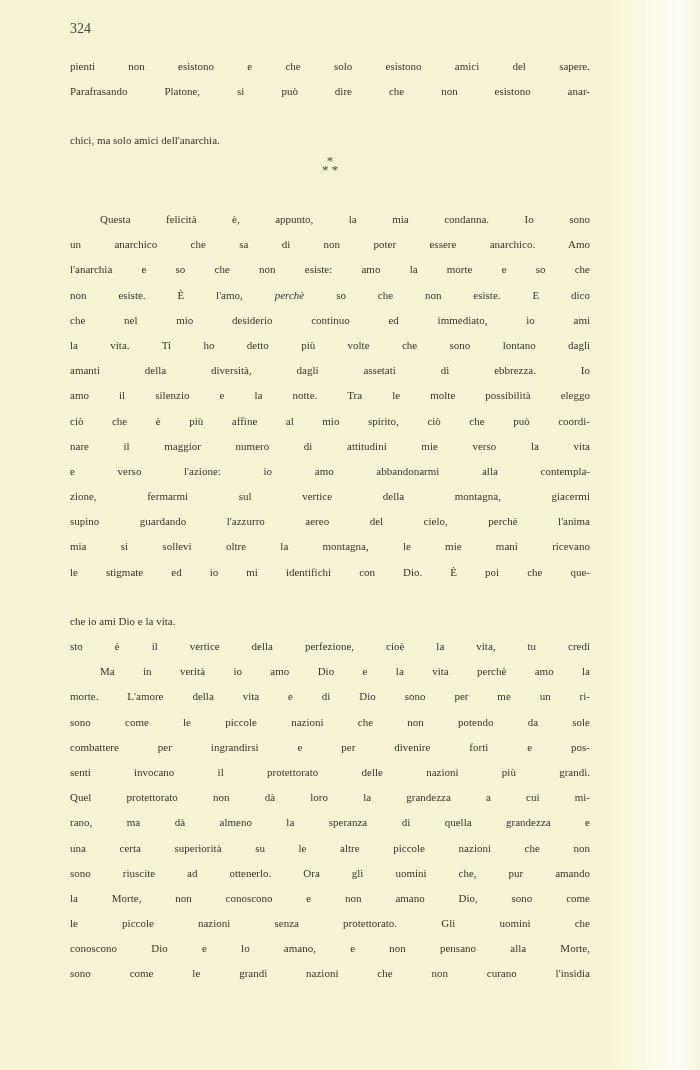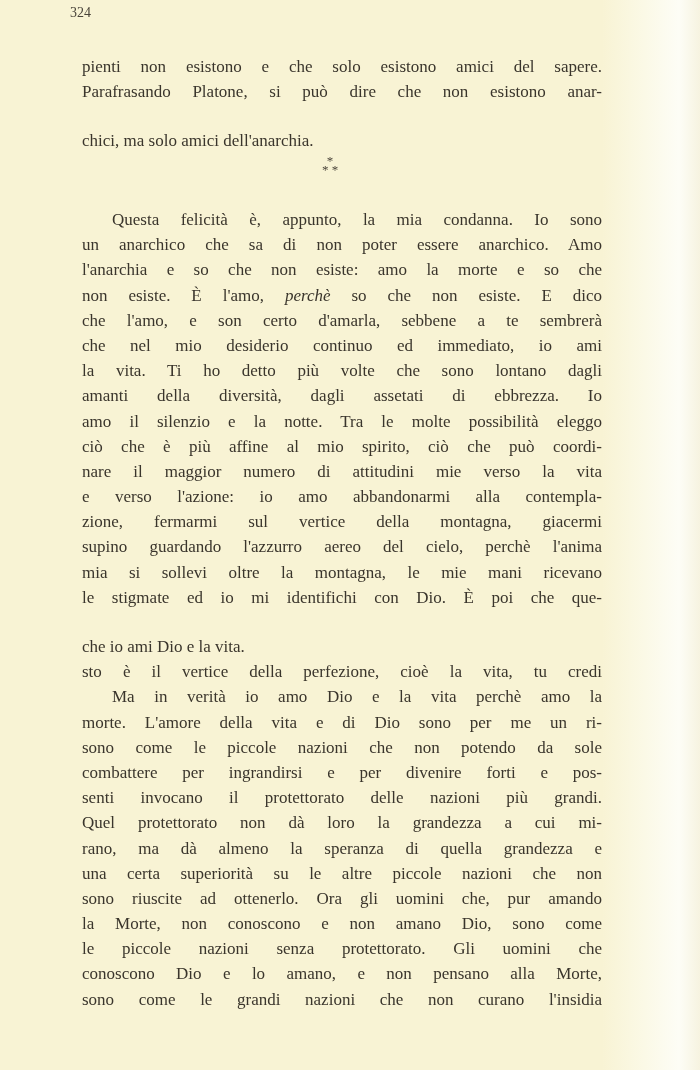--- a/index.html
+++ b/index.html
@@ -7,29 +7,29 @@
     width: 700px; height: 1070px; overflow: hidden;
     background: linear-gradient(to right, #f8f3d4 0%, #f8f3d4 86%, #fbf9e6 92%, #fdfdf6 97%, #f6f3e0 100%);
     font-family: "DejaVu Serif", "Liberation Serif", serif;
     color: #3a352c;
     position: relative;
   }
   .page {
     position: absolute; left: 70px; top: 0; width: 520px;
   }
   .header {
-    position: absolute; top: 5px; left: 0; width: 520px; height: 20px;
+    position: absolute; top: 21px; left: 0; width: 520px; height: 20px;
     font-size: 13px; color: #4a443a;
   }
   .page-num { position: absolute; left: 0; top: 0; font-family: "Liberation Serif", serif; font-size: 14px; }
   .running-title { position: absolute; left: 0; width: 520px; text-align: center; top: 1px; font-size: 10.5px; letter-spacing: 0.8px; font-family: "Liberation Serif", serif; }
   .body-text {
-    position: absolute; left: 12px; width: 520px;
+    position: absolute; left: 0; width: 520px;
     font-family: "Liberation Serif", serif;
-    font-size: 17px; line-height: 25.2px;
+    font-size: 11px; line-height: 25.2px;
     text-align: justify; text-align-last: left;
   }
   .line { display: block; text-align: justify; text-align-last: justify; white-space: nowrap; height: 25.2px; }
   .line.last { text-align-last: left; margin-top: 24px; }
   .line.indent { padding-left: 30px; }
   .block1 { top: 54px; }
   .asterism {
     position: absolute; top: 156px; left: 0; width: 520px; text-align: center;
     font-size: 13px; line-height: 9px; font-family: "Liberation Serif", serif; color: #4a443a;
   }
@@ -53,21 +53,20 @@
   <div class="asterism">
     <div>*</div>
     <div>* *</div>
   </div>
 
   <div class="body-text block2" id="block2">
       <span class="line  indent">Questa felicità è, appunto, la mia condanna. Io sono</span>
       <span class="line ">un anarchico che sa di non poter essere anarchico. Amo</span>
       <span class="line ">l'anarchia e so che non esiste: amo la morte e so che</span>
       <span class="line ">non esiste. È l'amo, <span class="italic">perchè</span> so che non esiste. E dico</span>
-      <span class="line ">che l'amo, e son certo d'amarla, sebbene a te sembrerà</span>
       <span class="line ">che nel mio desiderio continuo ed immediato, io ami</span>
       <span class="line ">la vita. Ti ho detto più volte che sono lontano dagli</span>
       <span class="line ">amanti della diversità, dagli assetati di ebbrezza. Io</span>
       <span class="line ">amo il silenzio e la notte. Tra le molte possibilità eleggo</span>
       <span class="line ">ciò che è più affine al mio spirito, ciò che può coordi-</span>
       <span class="line ">nare il maggior numero di attitudini mie verso la vita</span>
       <span class="line ">e verso l'azione: io amo abbandonarmi alla contempla-</span>
       <span class="line ">zione, fermarmi sul vertice della montagna, giacermi</span>
       <span class="line ">supino guardando l'azzurro aereo del cielo, perchè l'anima</span>
       <span class="line ">mia si sollevi oltre la montagna, le mie mani ricevano</span>

